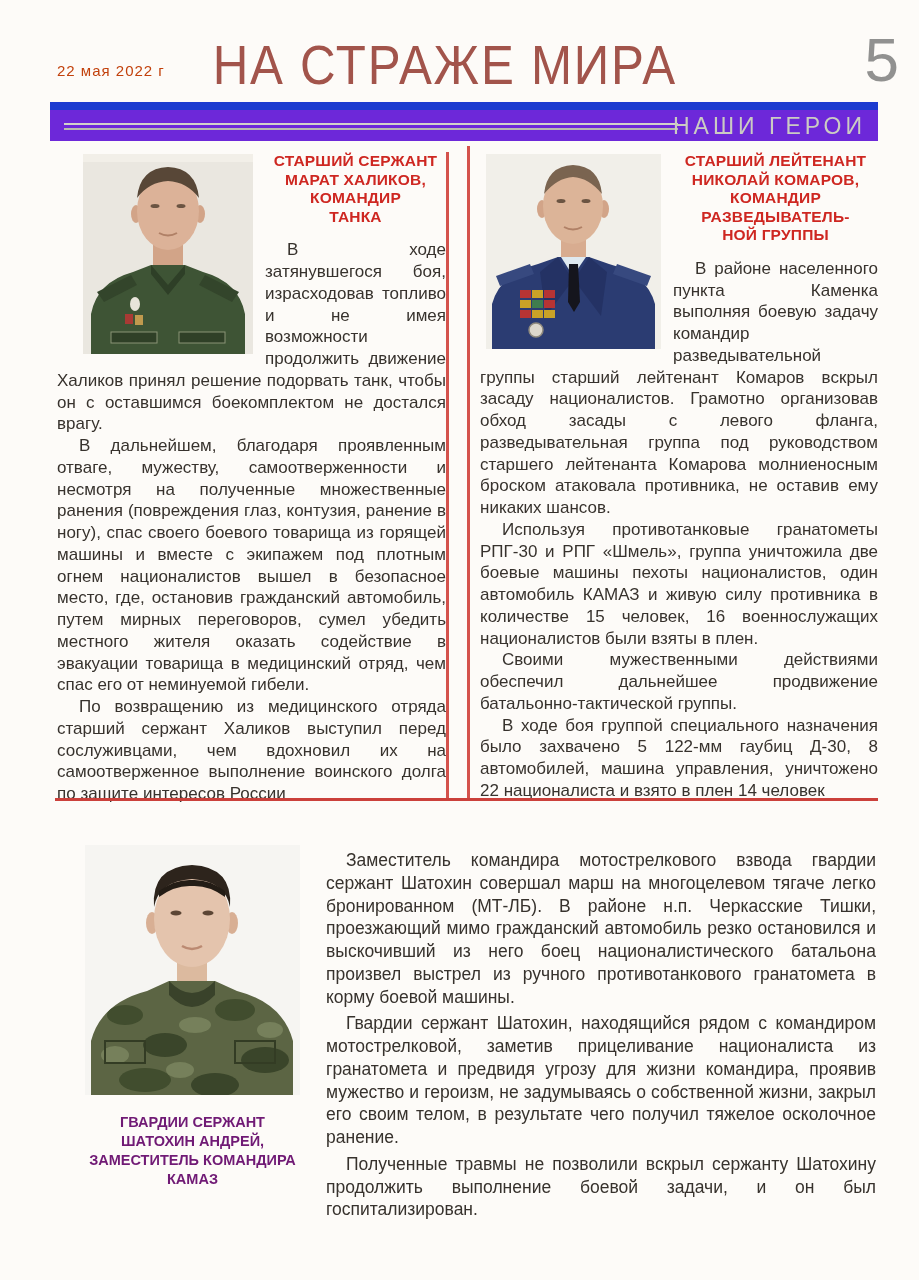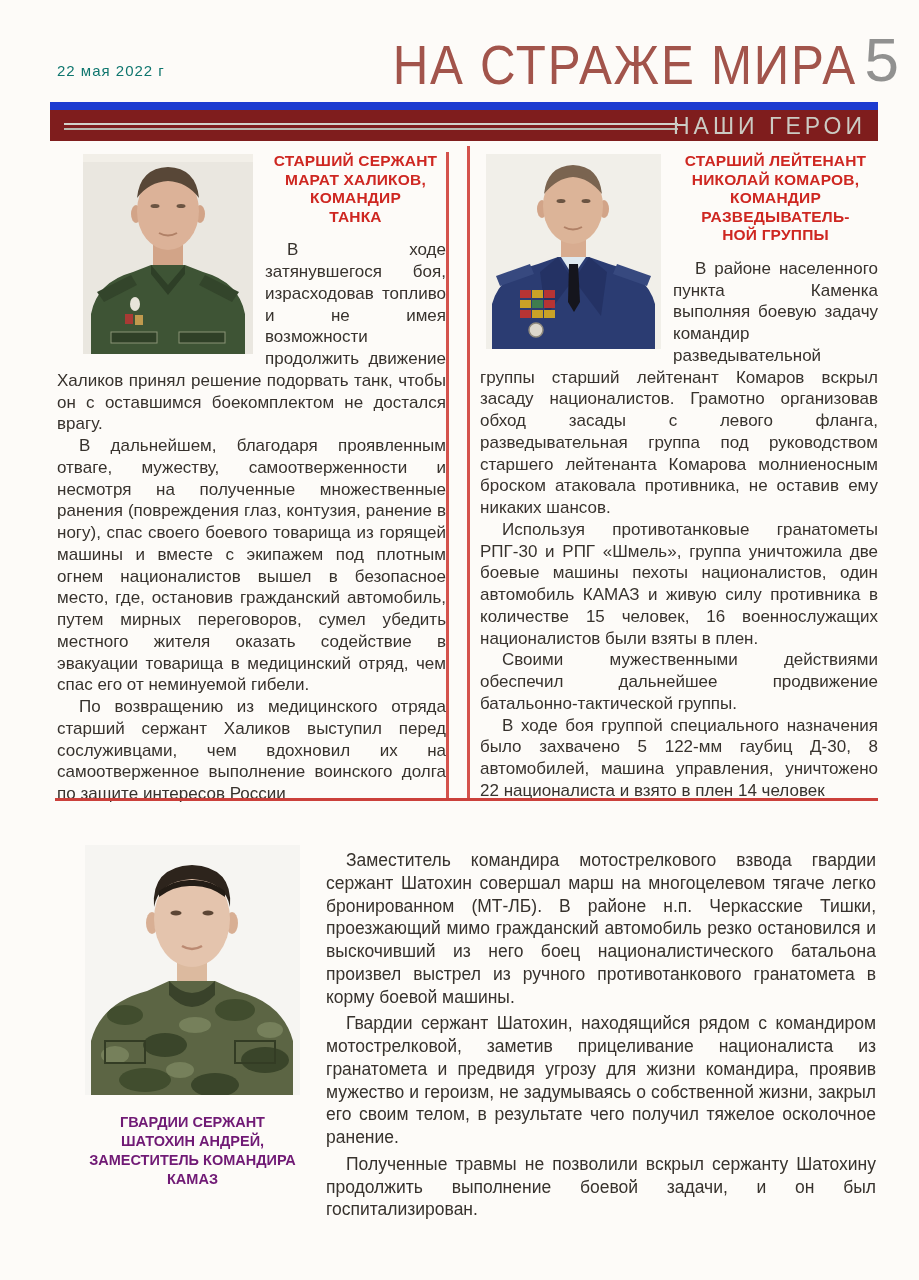--- a/index.html
+++ b/index.html
@@ -1,26 +1,26 @@
 <!DOCTYPE html>
 <html lang="ru"><head>
 <meta charset="utf-8">
 <style>
   html,body{margin:0;padding:0;background:#e9e7e2;}
   .page{position:relative;width:919px;height:1280px;margin:0 auto;background:#fdfbf8;
         font-family:"Liberation Sans",sans-serif;overflow:hidden;}
 
   
-  .date{position:absolute;left:57px;top:62px;font-size:15px;color:#0f766e;letter-spacing:1px;}
-  .masthead{position:absolute;left:0;right:30px;top:32px;text-align:right;}
+  .date{position:absolute;left:57px;top:62px;font-size:15px;color:#c2410c;letter-spacing:1px;}
+  .masthead{position:absolute;left:0;right:30px;top:32px;text-align:center;}
   .masthead span{display:inline-block;font-size:56px;color:#a2544b;letter-spacing:2px;
                  transform:scaleX(.88);transform-origin:center;}
   .pagenum{position:absolute;right:20px;top:24px;font-size:62px;color:#919190;}
   .rule-blue{position:absolute;left:50px;right:41px;top:102px;height:8px;background:#1c3bd0;}
-  .graybar{position:absolute;left:50px;right:41px;top:110px;height:31px;background:#7f1d1d;text-align:right;}
+  .graybar{position:absolute;left:50px;right:41px;top:110px;height:31px;background:#6d28d9;text-align:right;}
   .graybar .wline1{position:absolute;left:14px;top:13px;height:2px;right:200px;background:#d2d2ca;}
   .graybar .wline2{position:absolute;left:14px;top:18px;height:2px;right:200px;background:#b9b9b0;}
   .graybar .seclabel{position:absolute;right:12px;top:3px;font-size:23px;color:#cbcbc3;
                      letter-spacing:4px;white-space:nowrap;}
 
   
   .columns{position:absolute;left:57px;top:152px;width:821px;display:flex;}
   .col-left{width:389px;margin-right:34px;}
   .col-right{width:398px;}
   .headline{color:#ce2721;font-weight:bold;font-size:15.5px;line-height:1.2;text-align:center;

